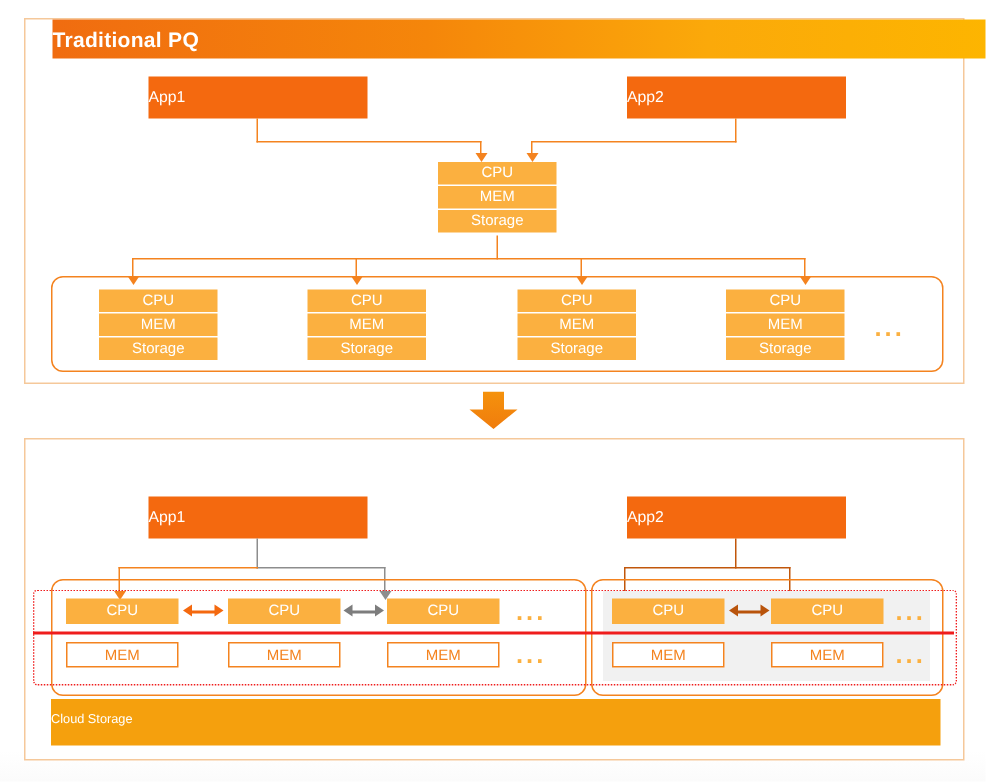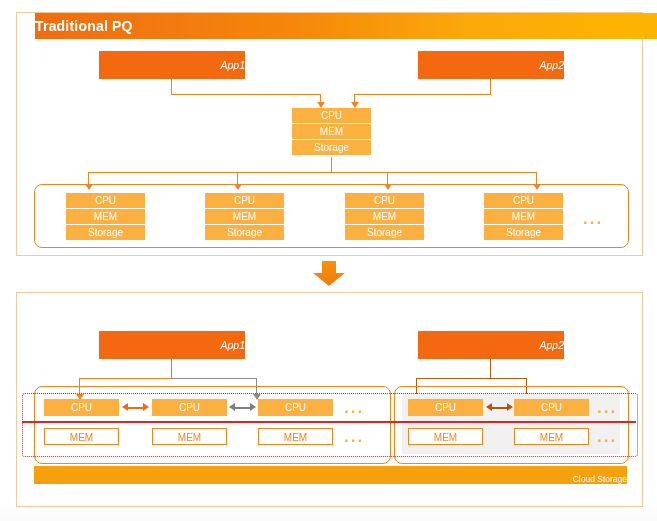--- a/index.html
+++ b/index.html
@@ -12,21 +12,21 @@
   #panel-top{top:12px;height:244px;}
   #panel-bottom{top:292px;height:215px;}
 
   .panel-header{position:absolute;left:18px;top:0;width:100%;height:26px;
       background:linear-gradient(90deg,#f06c10 0%,#f5860a 40%,#fba90a 70%,#fdb500 100%);
       color:#ffffff;font-size:14px;font-weight:bold;line-height:26px;
       letter-spacing:.2px;}
 
   
   .app-box{position:absolute;background:#f4690f;color:#fff;font-size:10.5px;
-      line-height:28px;text-align:right;height:28px;font-style:italic;}
+      line-height:28px;text-align:left;height:28px;}
   .app-box .lbl{position:absolute;left:0;right:0;top:0;}
 
   
   .stack{position:absolute;width:79px;}
   .cell{height:15px;line-height:15px;font-size:10px;color:#ffffff;text-align:center;
       background:#fbb košice;}
   .cell{background:#fbb040;margin-bottom:1px;}
   .cell:last-child{margin-bottom:0;}
 
   .dots{position:absolute;color:#fbb040;font-size:17px;letter-spacing:2px;font-weight:bold;}
@@ -51,21 +51,21 @@
 
   
   .dotted-red{position:absolute;border:1.8px dotted #ef1c1c;border-radius:3px;}
   .red-line{position:absolute;background:#ef1c1c;height:1.6px;}
   .cpu-pill{position:absolute;height:17px;line-height:17px;font-size:10px;color:#fff;
       text-align:center;background:#fbb040;}
   .mem-pill{position:absolute;height:17px;line-height:17px;font-size:10px;color:#f4831f;
       text-align:center;background:#ffffff;border:1.3px solid #f4831f;box-sizing:border-box;}
   .grp-bg{position:absolute;background:#f1f1f1;}
   .cloud-storage{position:absolute;background:#f5a00d;color:#fff;font-size:8.5px;
-      line-height:26px;text-align:right;height:18px;}
+      line-height:26px;text-align:left;height:31px;}
 
   
   .biarrow{position:absolute;height:9px;}
   .biarrow .bar{position:absolute;top:3.5px;height:2px;left:5px;right:5px;}
   .biarrow .hl,.biarrow .hr{position:absolute;top:0;width:0;height:0;
       border-top:4.5px solid transparent;border-bottom:4.5px solid transparent;}
   .biarrow .hl{left:0;border-right:6px solid currentColor;}
   .biarrow .hr{right:0;border-left:6px solid currentColor;}
   .biarrow .bar{background:currentColor;}
   .bi-orange{color:#f4690f;}

